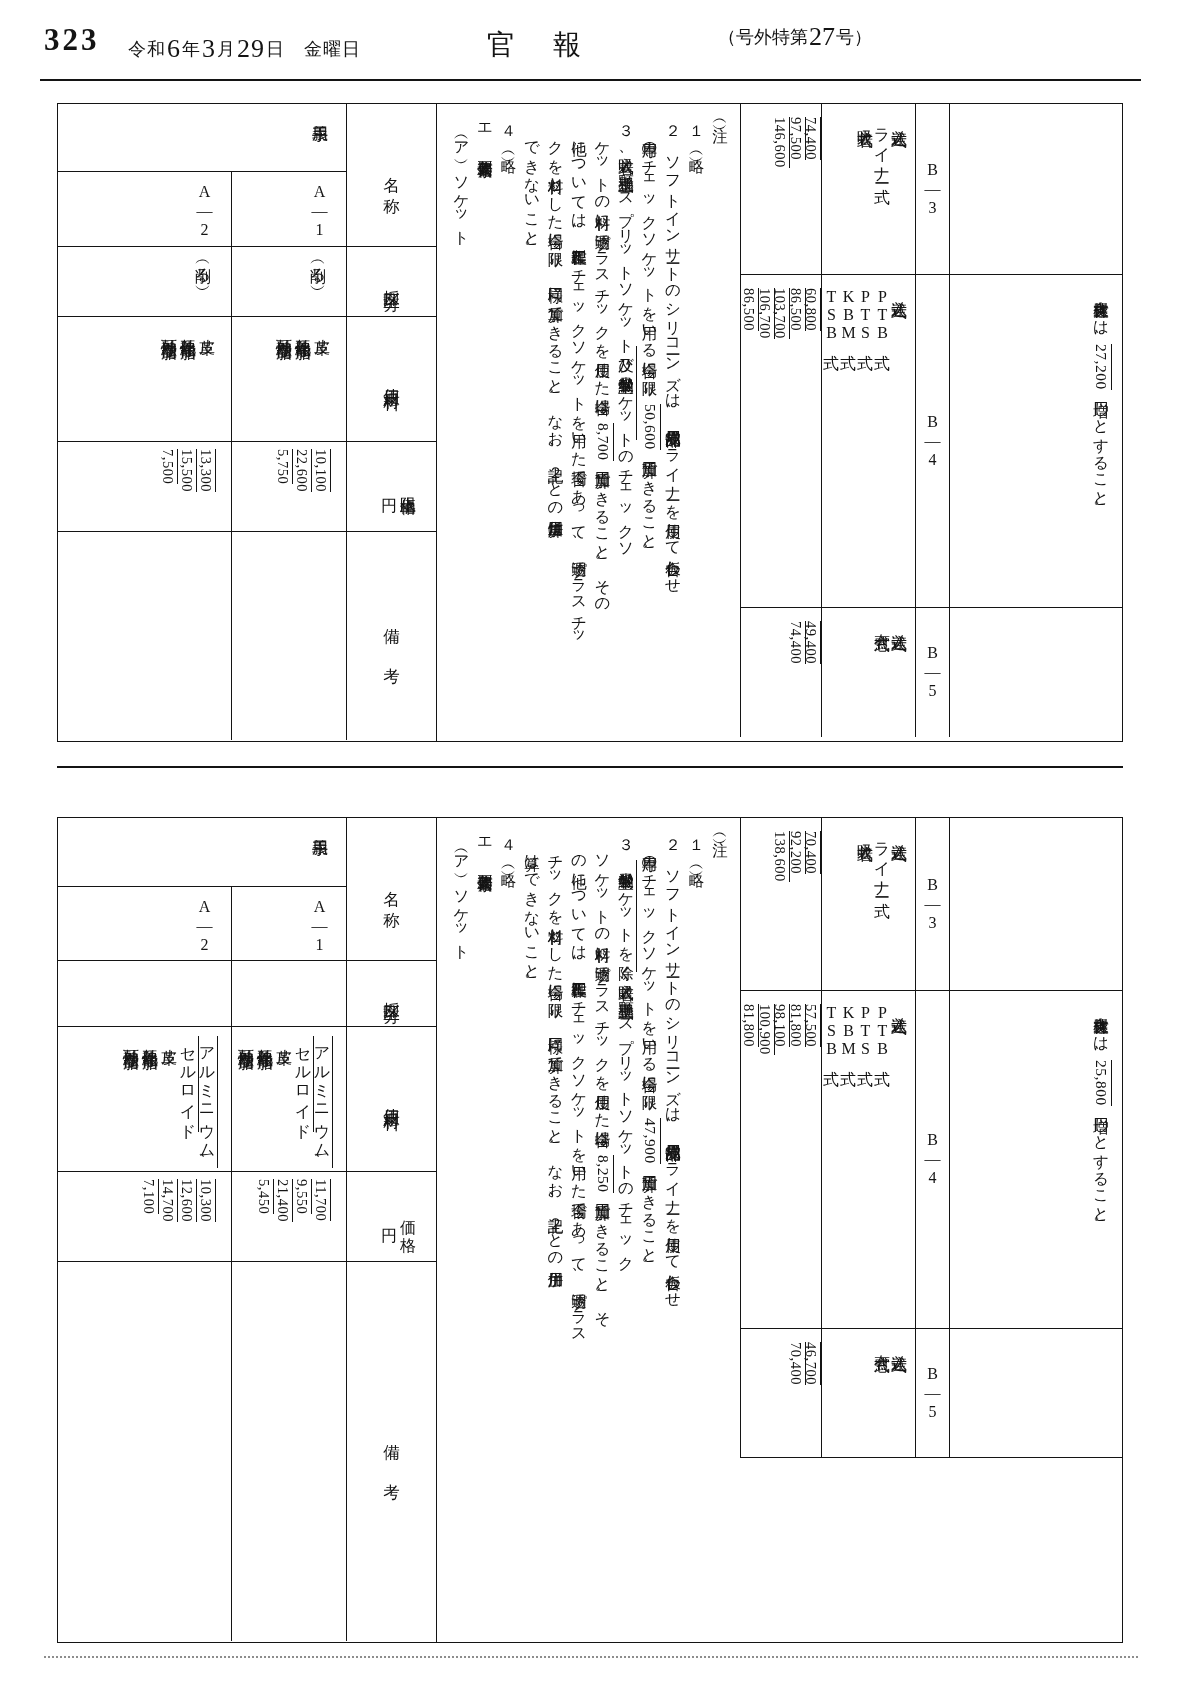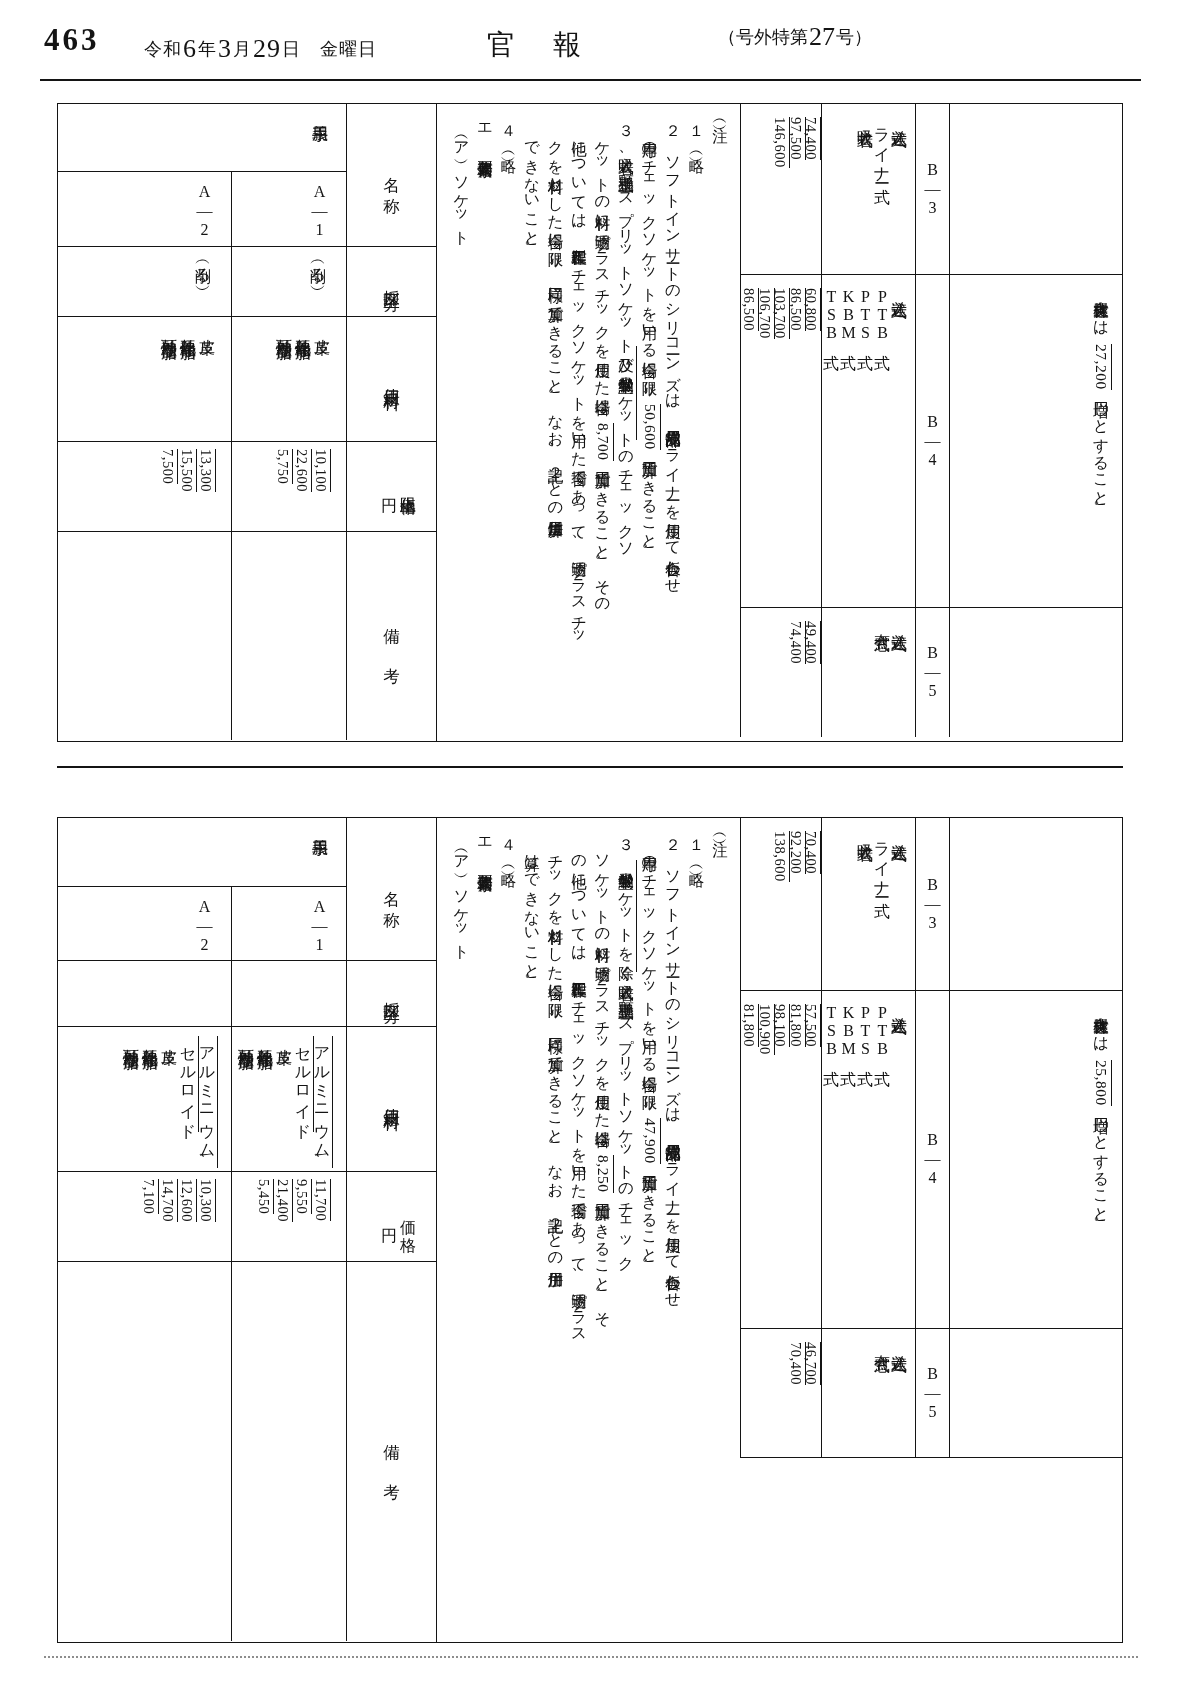--- a/index.html
+++ b/index.html
@@ -4,21 +4,21 @@
 <style>
   *{margin:0;padding:0;box-sizing:border-box}
   html,body{background:#ffffff}
   body{
     width:1181px;height:1695px;position:relative;
     font-family:"Liberation Serif","DejaVu Serif",serif;
     color:#141414;-webkit-font-smoothing:antialiased;
   }
   
   .pageno{position:absolute;left:44px;top:22px;font-size:31px;font-weight:bold;letter-spacing:3px}
-  .hdate{position:absolute;left:144px;top:36px;font-size:18px;letter-spacing:1px;white-space:nowrap}
+  .hdate{position:absolute;left:128px;top:36px;font-size:18px;letter-spacing:1px;white-space:nowrap}
   .dlg{font-size:26px;line-height:1;vertical-align:-2px;padding:0 1px}
   .kanpo{position:absolute;left:487px;top:26px;font-size:28px;font-weight:500;white-space:nowrap}
   .kanpo .sp2{margin-left:38px}
   .issue{position:absolute;left:718px;top:24px;font-size:18px;white-space:nowrap}
   .hrule{position:absolute;left:40px;top:79px;width:1101px;height:2px;background:#141414}
   .u{border-right:1.3px solid #141414;padding-right:1px}
   
   .blk{position:absolute;left:57px;width:1066px;border:1.5px solid #141414;background:#fff}
   .sep{position:absolute;left:57px;width:1066px;height:1.5px;background:#141414}
   .dotted{position:absolute;left:44px;top:1656px;width:1094px;border-top:2px dotted #8d8d8d}
@@ -47,21 +47,21 @@
   .alabel{text-orientation:upright;padding-top:12px;padding-right:18px;letter-spacing:2px}
   .agroup{text-orientation:upright;padding-top:8px;padding-right:16px}
   .amold{text-orientation:upright;padding-top:8px;padding-right:18px}
   .amat{text-orientation:upright;line-height:19px;padding-top:10px;padding-right:14px}
   .aprice{text-orientation:mixed;font-size:14.5px;line-height:19px;padding-top:8px;padding-right:16px;letter-spacing:.5px}
 </style>
 </head>
 <body>
 
 <header>
-  <div class="pageno">463</div>
+  <div class="pageno">323</div>
   <div class="hdate">
     <span>令和</span><span class="dlg">6</span><span>年</span><span class="dlg">3</span><span>月</span><span class="dlg">29</span><span>日</span>　<span>金曜日</span>
   </div>
   <div class="kanpo">
     <span>官</span><span class="sp2">報</span>
   </div>
   <div class="issue">
     <span>（号外特第</span><span class="dlg">27</span><span>号）</span>
   </div>
   <div class="hrule"></div>

